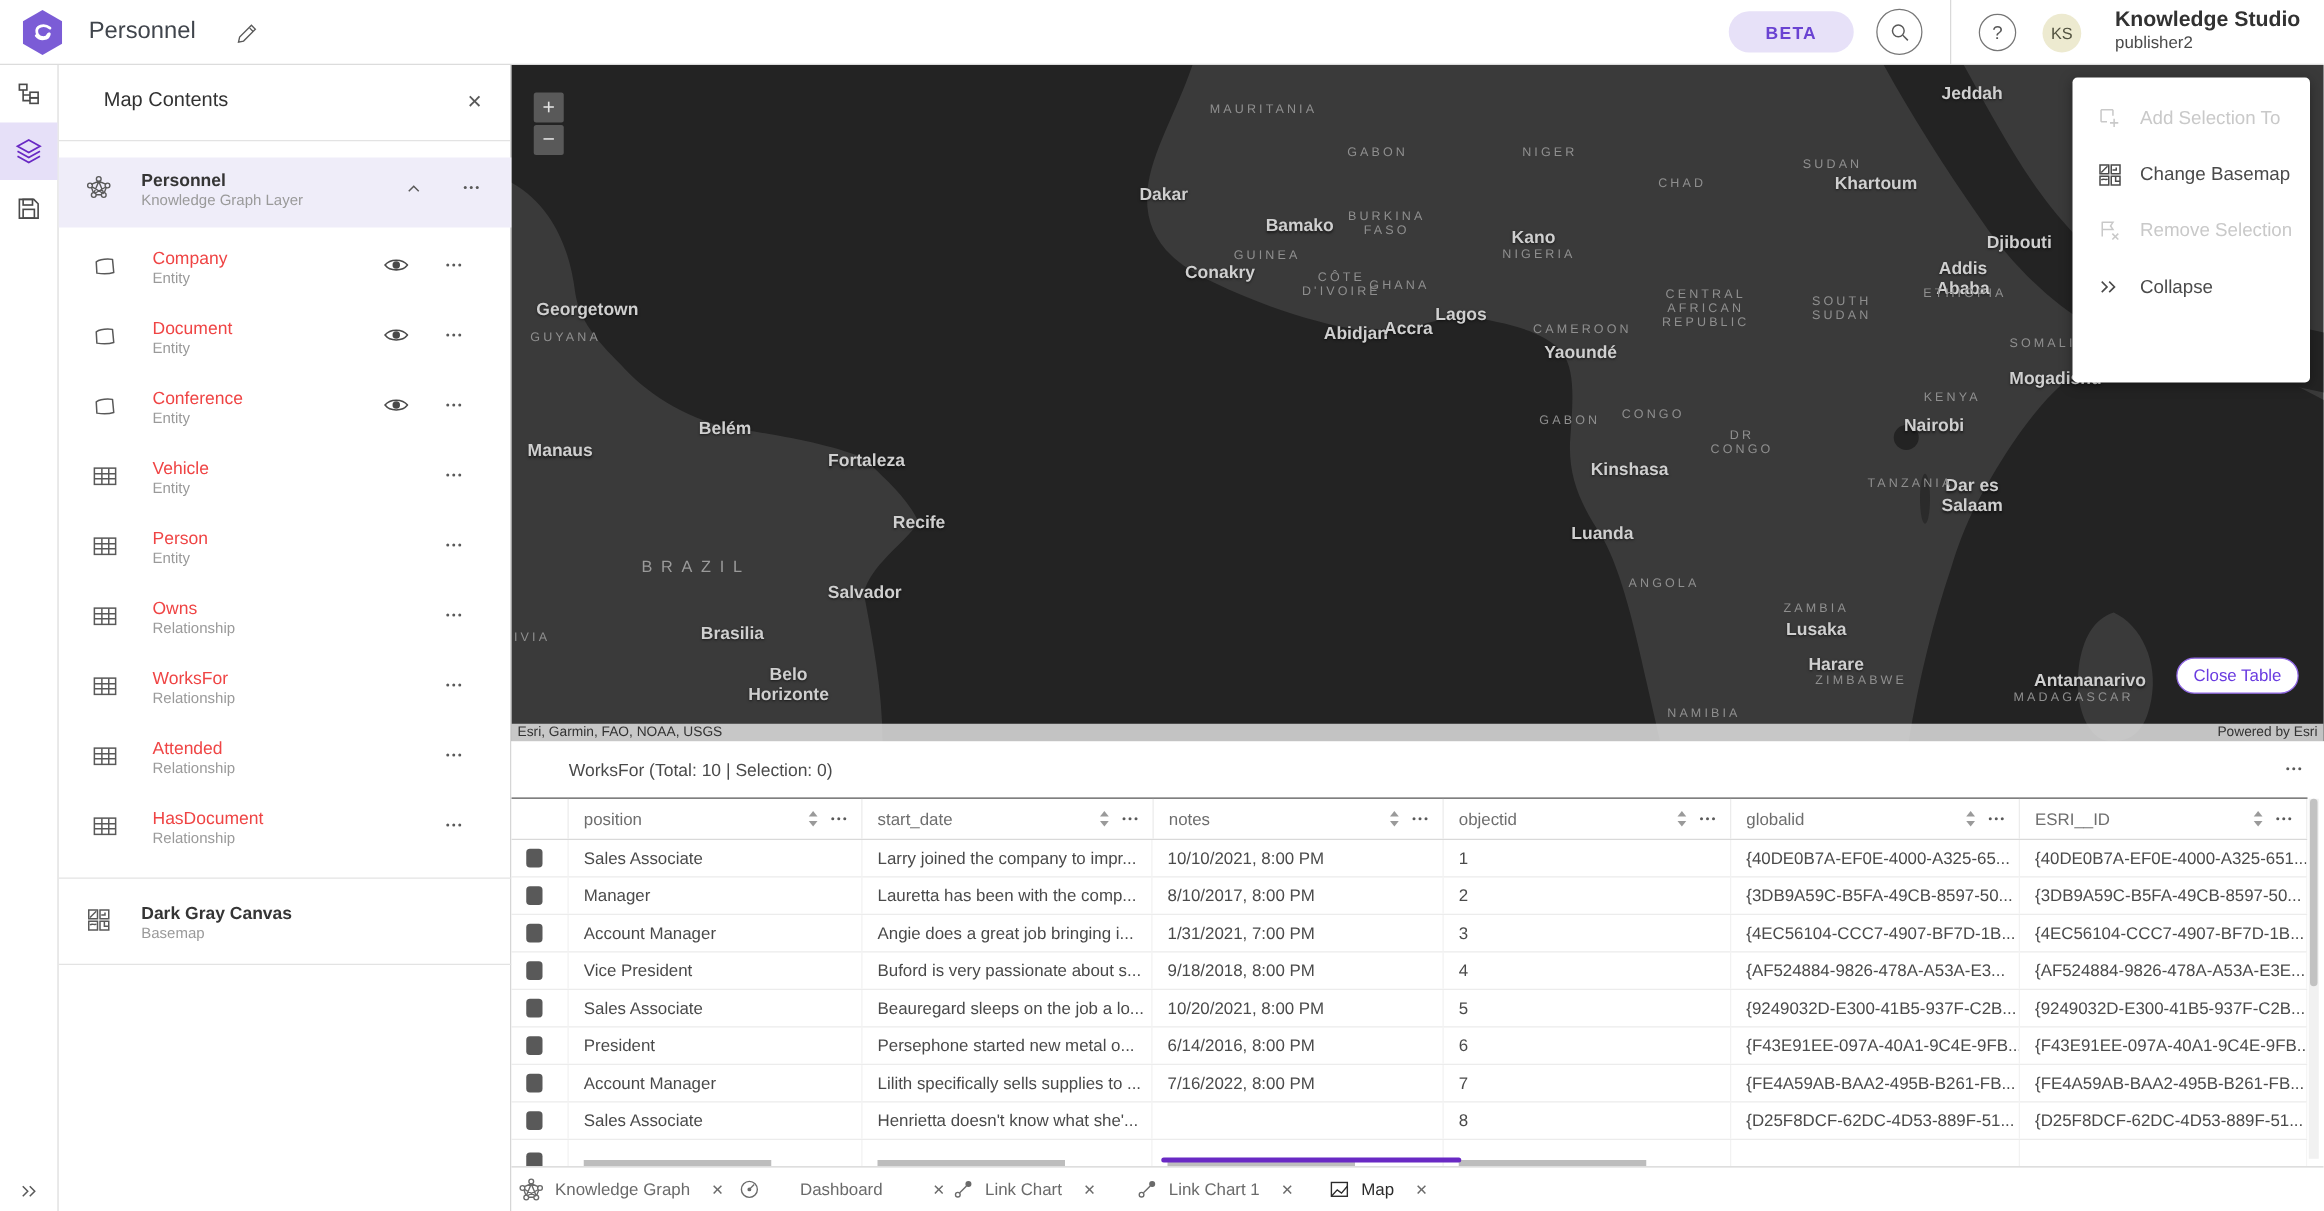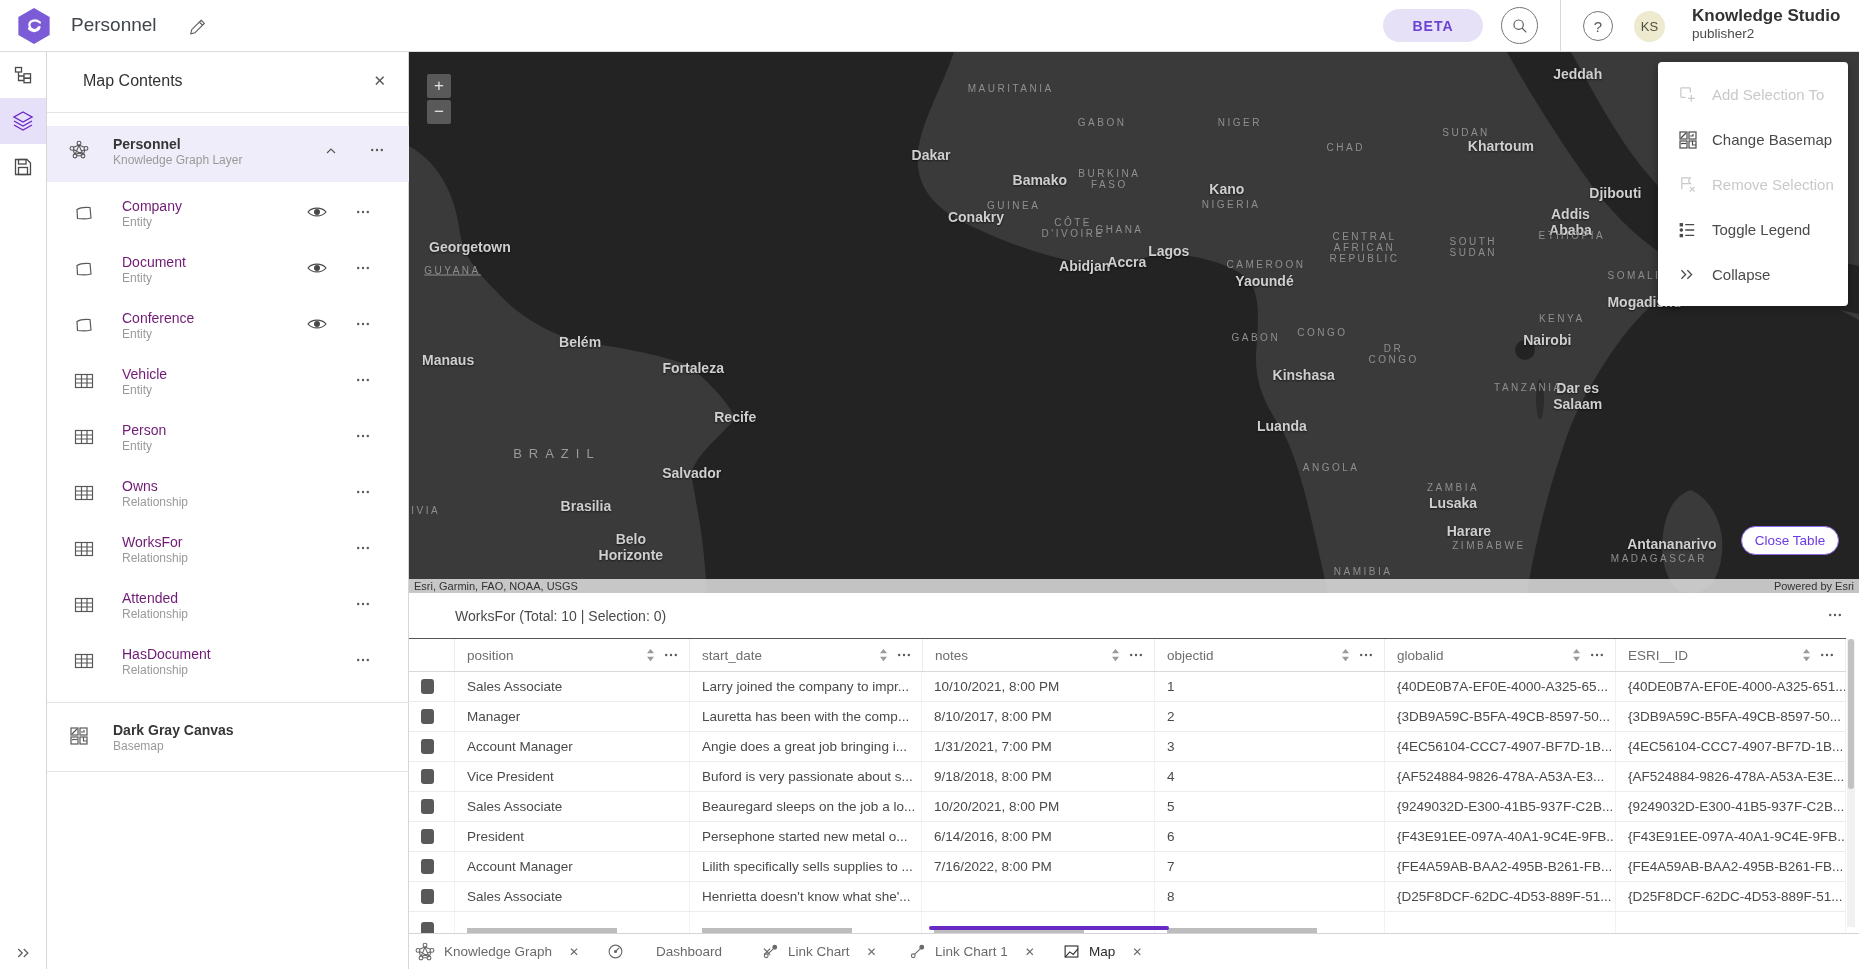--- a/index.html
+++ b/index.html
@@ -44,21 +44,21 @@
     background:#fff; border-right:1px solid #d6d6d6; z-index:30; }
   .panel-head { position:relative; height:61px; border-bottom:1px solid #e3e3e3; }
   .panel-title { position:absolute; left:36px; top:20px; font-size:16px; color:#323232; }
   .panel-close { position:absolute; right:22px; top:20px; color:#595959; font-size:15px; cursor:pointer; }
   .layer-row { position:absolute; left:0; width:362px; height:56px; cursor:pointer; }
   .layer-row.hl { background:#efedf9; }
   .lr-icon { position:absolute; left:22px; top:14px; color:#595959; }
   .lr-icon.sub { left:26px; }
   .lr-text { position:absolute; left:75px; top:9px; line-height:1.3; }
   .lr-text.main { left:66px; }
-  .lr-title { font-size:14px; color:#701a75; }
+  .lr-title { font-size:14px; color:#ef4444; }
   .lr-title.b { font-weight:bold; color:#353535; }
   .lr-sub { font-size:12px; color:#9a9a9a; }
   .lr-eye { position:absolute; left:260px; top:17px; color:#4a4a4a; cursor:pointer; }
   .lr-dots { position:absolute; left:308px; top:16px; color:#595959; cursor:pointer; }
   .lr-chev { position:absolute; left:276px; top:17px; color:#595959; cursor:pointer; }
   .lr-dots.main { left:322px; }
   .panel-div { position:absolute; left:0; width:362px; height:1px; background:#e3e3e3; }
 
   
   #map-area { position:absolute; left:409px; top:52px; width:1450px; height:541px;
@@ -504,21 +504,21 @@
       <div class="map-label country" style="left: 58.4%; top: 52.7%;">GABON</div>
       <div class="map-label country" style="left: 63%; top: 51.8%;">CONGO</div>
       <div class="map-label country" style="left: 67.9%; top: 55.8%;">DR
 CONGO</div>
       <div class="map-label country" style="left: 77.2%; top: 61.9%;">TANZANIA</div>
       <div class="map-label country" style="left: 63.6%; top: 76.7%;">ANGOLA</div>
       <div class="map-label country" style="left: 72%; top: 80.4%;">ZAMBIA</div>
       <div class="map-label country" style="left: 73.1%; top: 91.1%; margin-left: 20px;">ZIMBABWE</div>
       <div class="map-label country" style="left: 86.2%; top: 93.5%;">MADAGASCAR</div>
       <div class="map-label country" style="left: 65.8%; top: 95.9%;">NAMIBIA</div>
-      <div class="map-label country" style="left: 3%; top: 40.3%; text-decoration: underline;">GUYANA</div>
+      <div class="map-label country" style="left: 3%; top: 40.3%;">GUYANA</div>
       <div class="map-label country" style="left: 0.2%; top: 84.7%;">BOLIVIA</div>
       <div class="map-label country big" style="left: 10.2%; top: 74.1%;">BRAZIL</div>
     </div>
 
   <div id="zoom-ctl">
     <div class="zoom-btn">+</div>
     <div class="zoom-btn">−</div>
   </div>
 
   <div id="context-menu">
@@ -547,31 +547,20 @@
         <span>Change Basemap</span>
       </div>
       <div class="menu-item disabled">
         <span class="mi-icon">
           <svg width="19" height="19" viewBox="0 0 20 20" fill="none" stroke="currentColor" stroke-width="1.3">
             <path d="M4 2.5 V15 M4 3 H13 L11 6 L13 9 H4"></path>
             <path d="M12.5 12.5 l5 5 M17.5 12.5 l-5 5"></path>
           </svg>
         </span>
         <span>Remove Selection</span>
-      </div>
-      <div class="menu-item">
-        <span class="mi-icon">
-          <svg width="18" height="18" viewBox="0 0 20 20" fill="none" stroke="currentColor" stroke-width="1.4">
-            <path d="M8 4 H18 M8 10 H18 M8 16 H18"></path>
-            <rect x="2.5" y="3" width="2.4" height="2.4" fill="currentColor"></rect>
-            <circle cx="3.7" cy="10" r="1.3" fill="currentColor"></circle>
-            <rect x="2.5" y="15" width="2.4" height="2.4" fill="currentColor"></rect>
-          </svg>
-        </span>
-        <span>Toggle Legend</span>
       </div>
       <div class="menu-item">
         <span class="mi-icon">
           <svg width="17" height="17" viewBox="0 0 20 20" fill="none" stroke="currentColor" stroke-width="1.5">
             <path d="M4 5 l5 5 -5 5 M11 5 l5 5 -5 5"></path>
           </svg>
         </span>
         <span>Collapse</span>
       </div>
     </div>
@@ -817,21 +806,21 @@
           <circle cx="3" cy="8.4" r="1.9"></circle>
           <circle cx="17" cy="8.4" r="1.9"></circle>
           <circle cx="6" cy="16" r="1.9"></circle>
           <circle cx="14" cy="16" r="1.9"></circle>
           <path d="M10 5 L4 7.5 M10 5 L16 7.5 M4.2 10 L5.7 14.2 M16 10 L14.4 14.2 M7.8 15.8 L12.2 15.8 M4.7 9.5 L14 15 M15.3 9.8 L6.6 14.8 M10 5.1 L6.2 14.2 M10 5.1 L13.8 14.2"></path>
         </svg>
       </span>
       <span>Knowledge Graph</span>
       <span class="tclose">✕</span>
     </div>
-    <div class="v-tab" style="left: 198px; gap: 32px;">
+    <div class="v-tab" style="left: 182px; gap: 32px;">
       <span class="ticon">
         <svg width="17" height="17" viewBox="0 0 20 20" fill="none" stroke="currentColor" stroke-width="1.3">
           <circle cx="10" cy="10" r="7.5"></circle>
           <path d="M10 10 L14.5 5.5"></path>
           <circle cx="10" cy="10" r="1.2" fill="currentColor"></circle>
         </svg>
       </span>
       <span>Dashboard</span>
       <span class="tclose">✕</span>
     </div>

